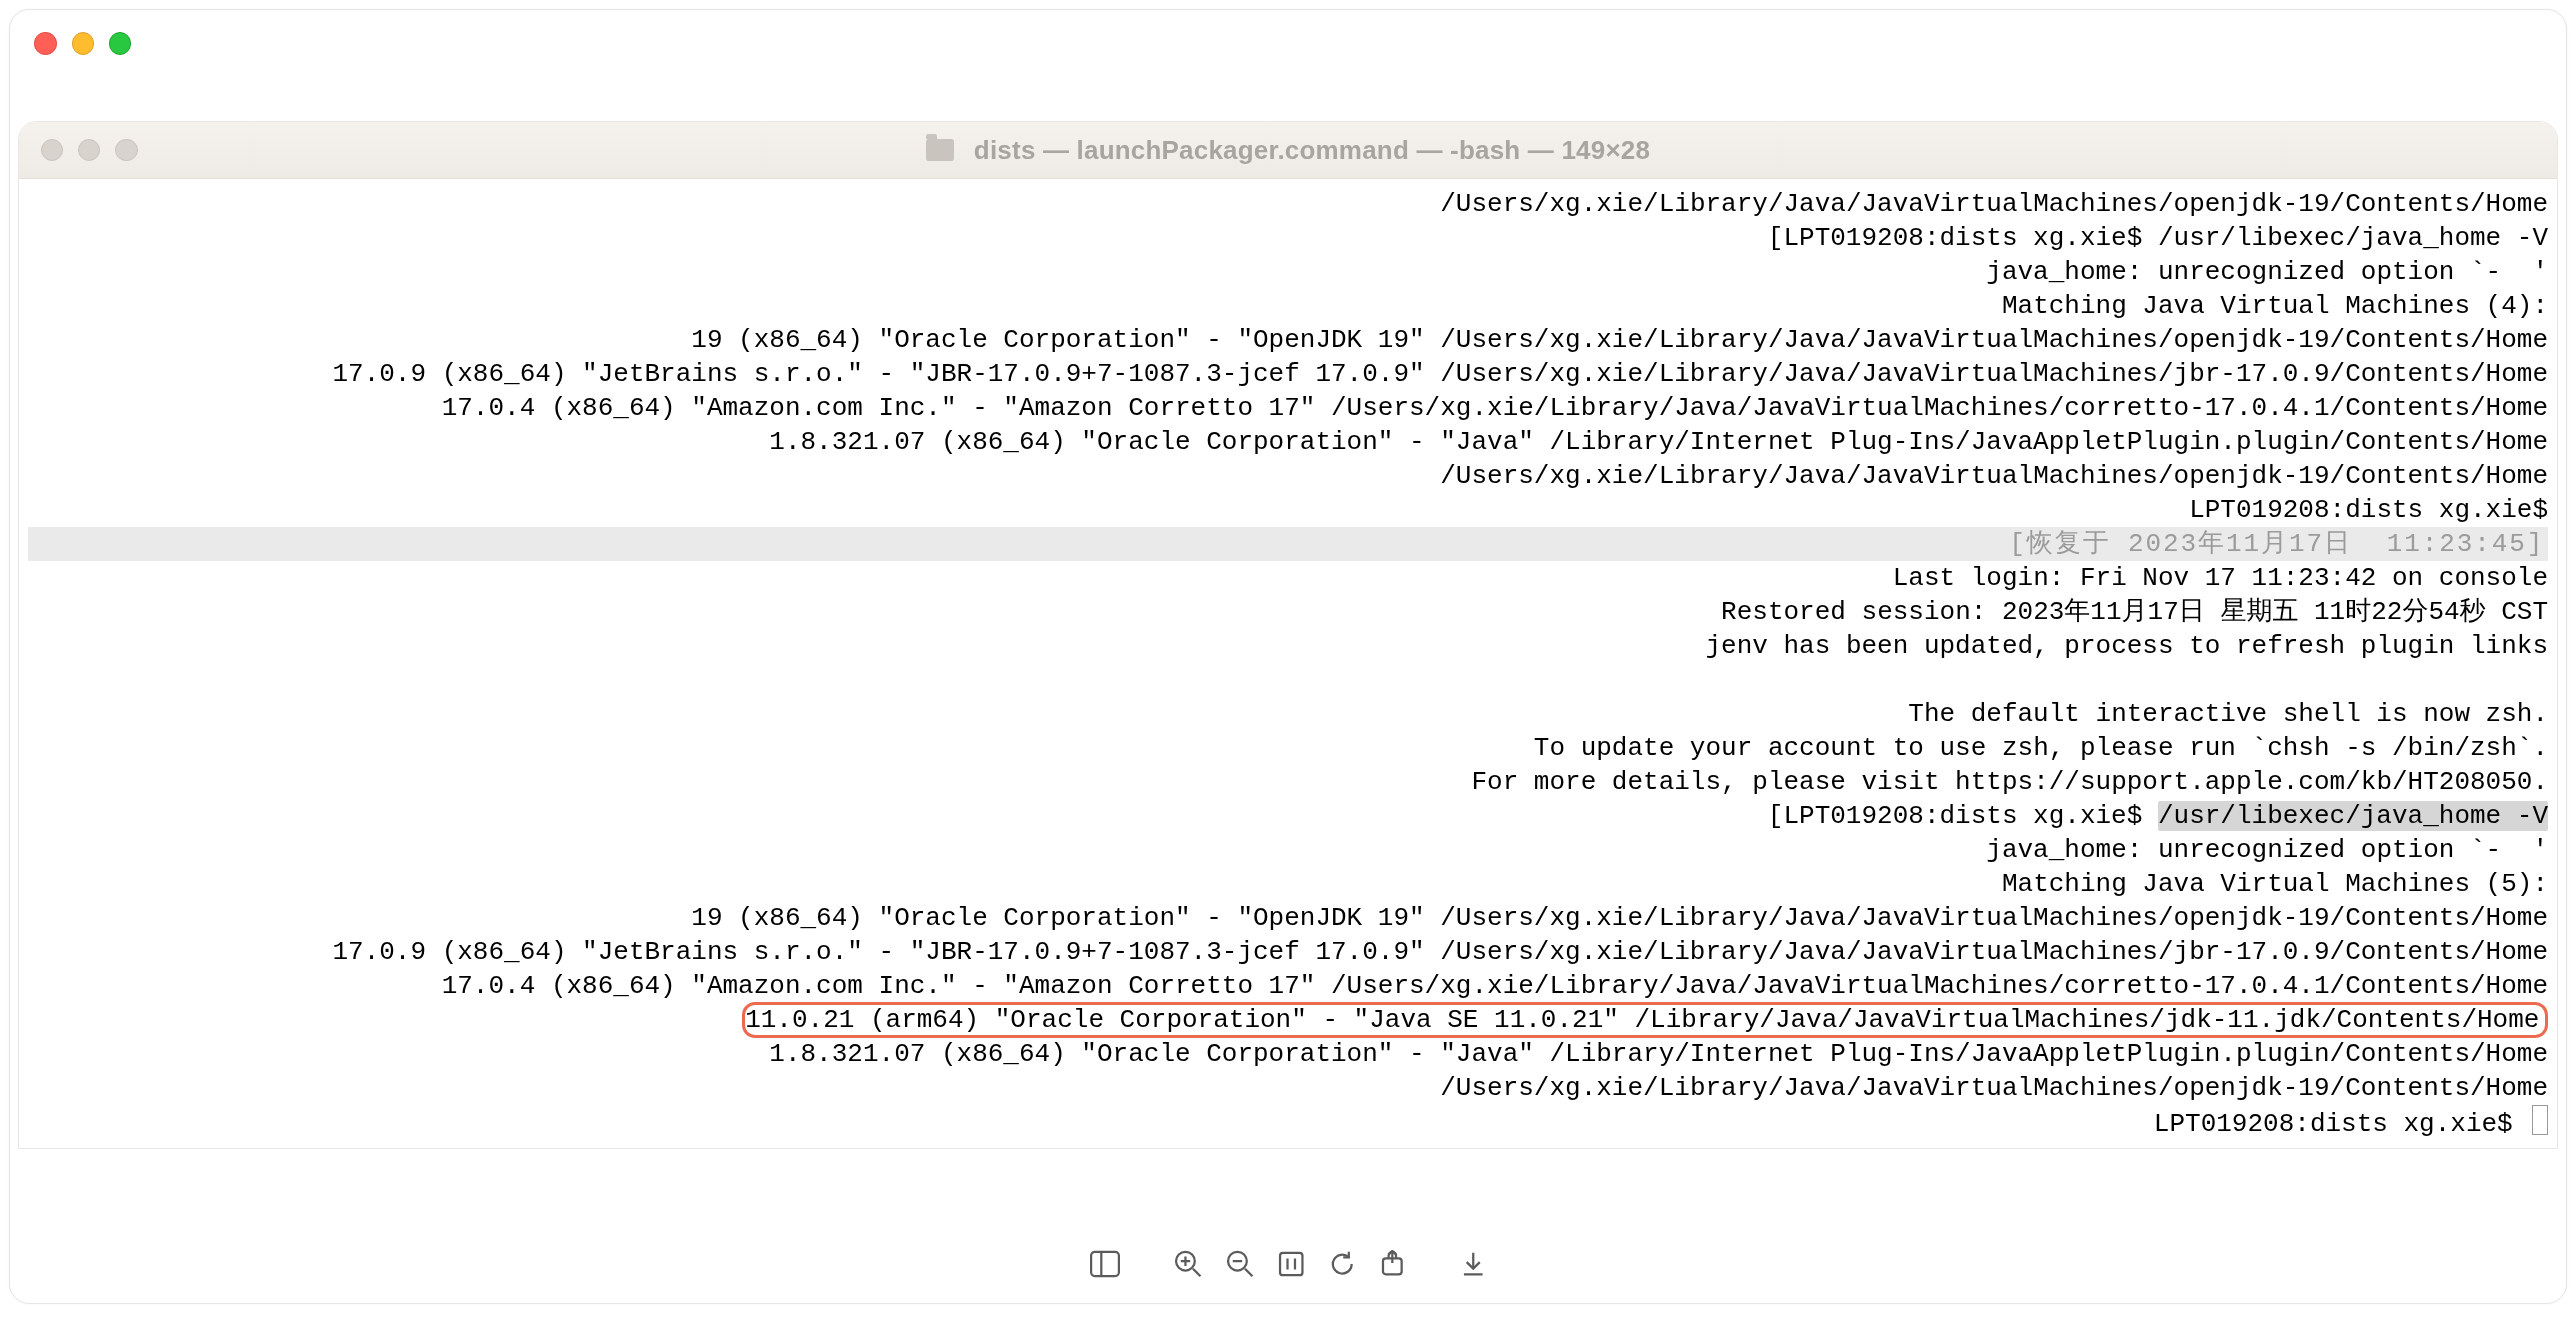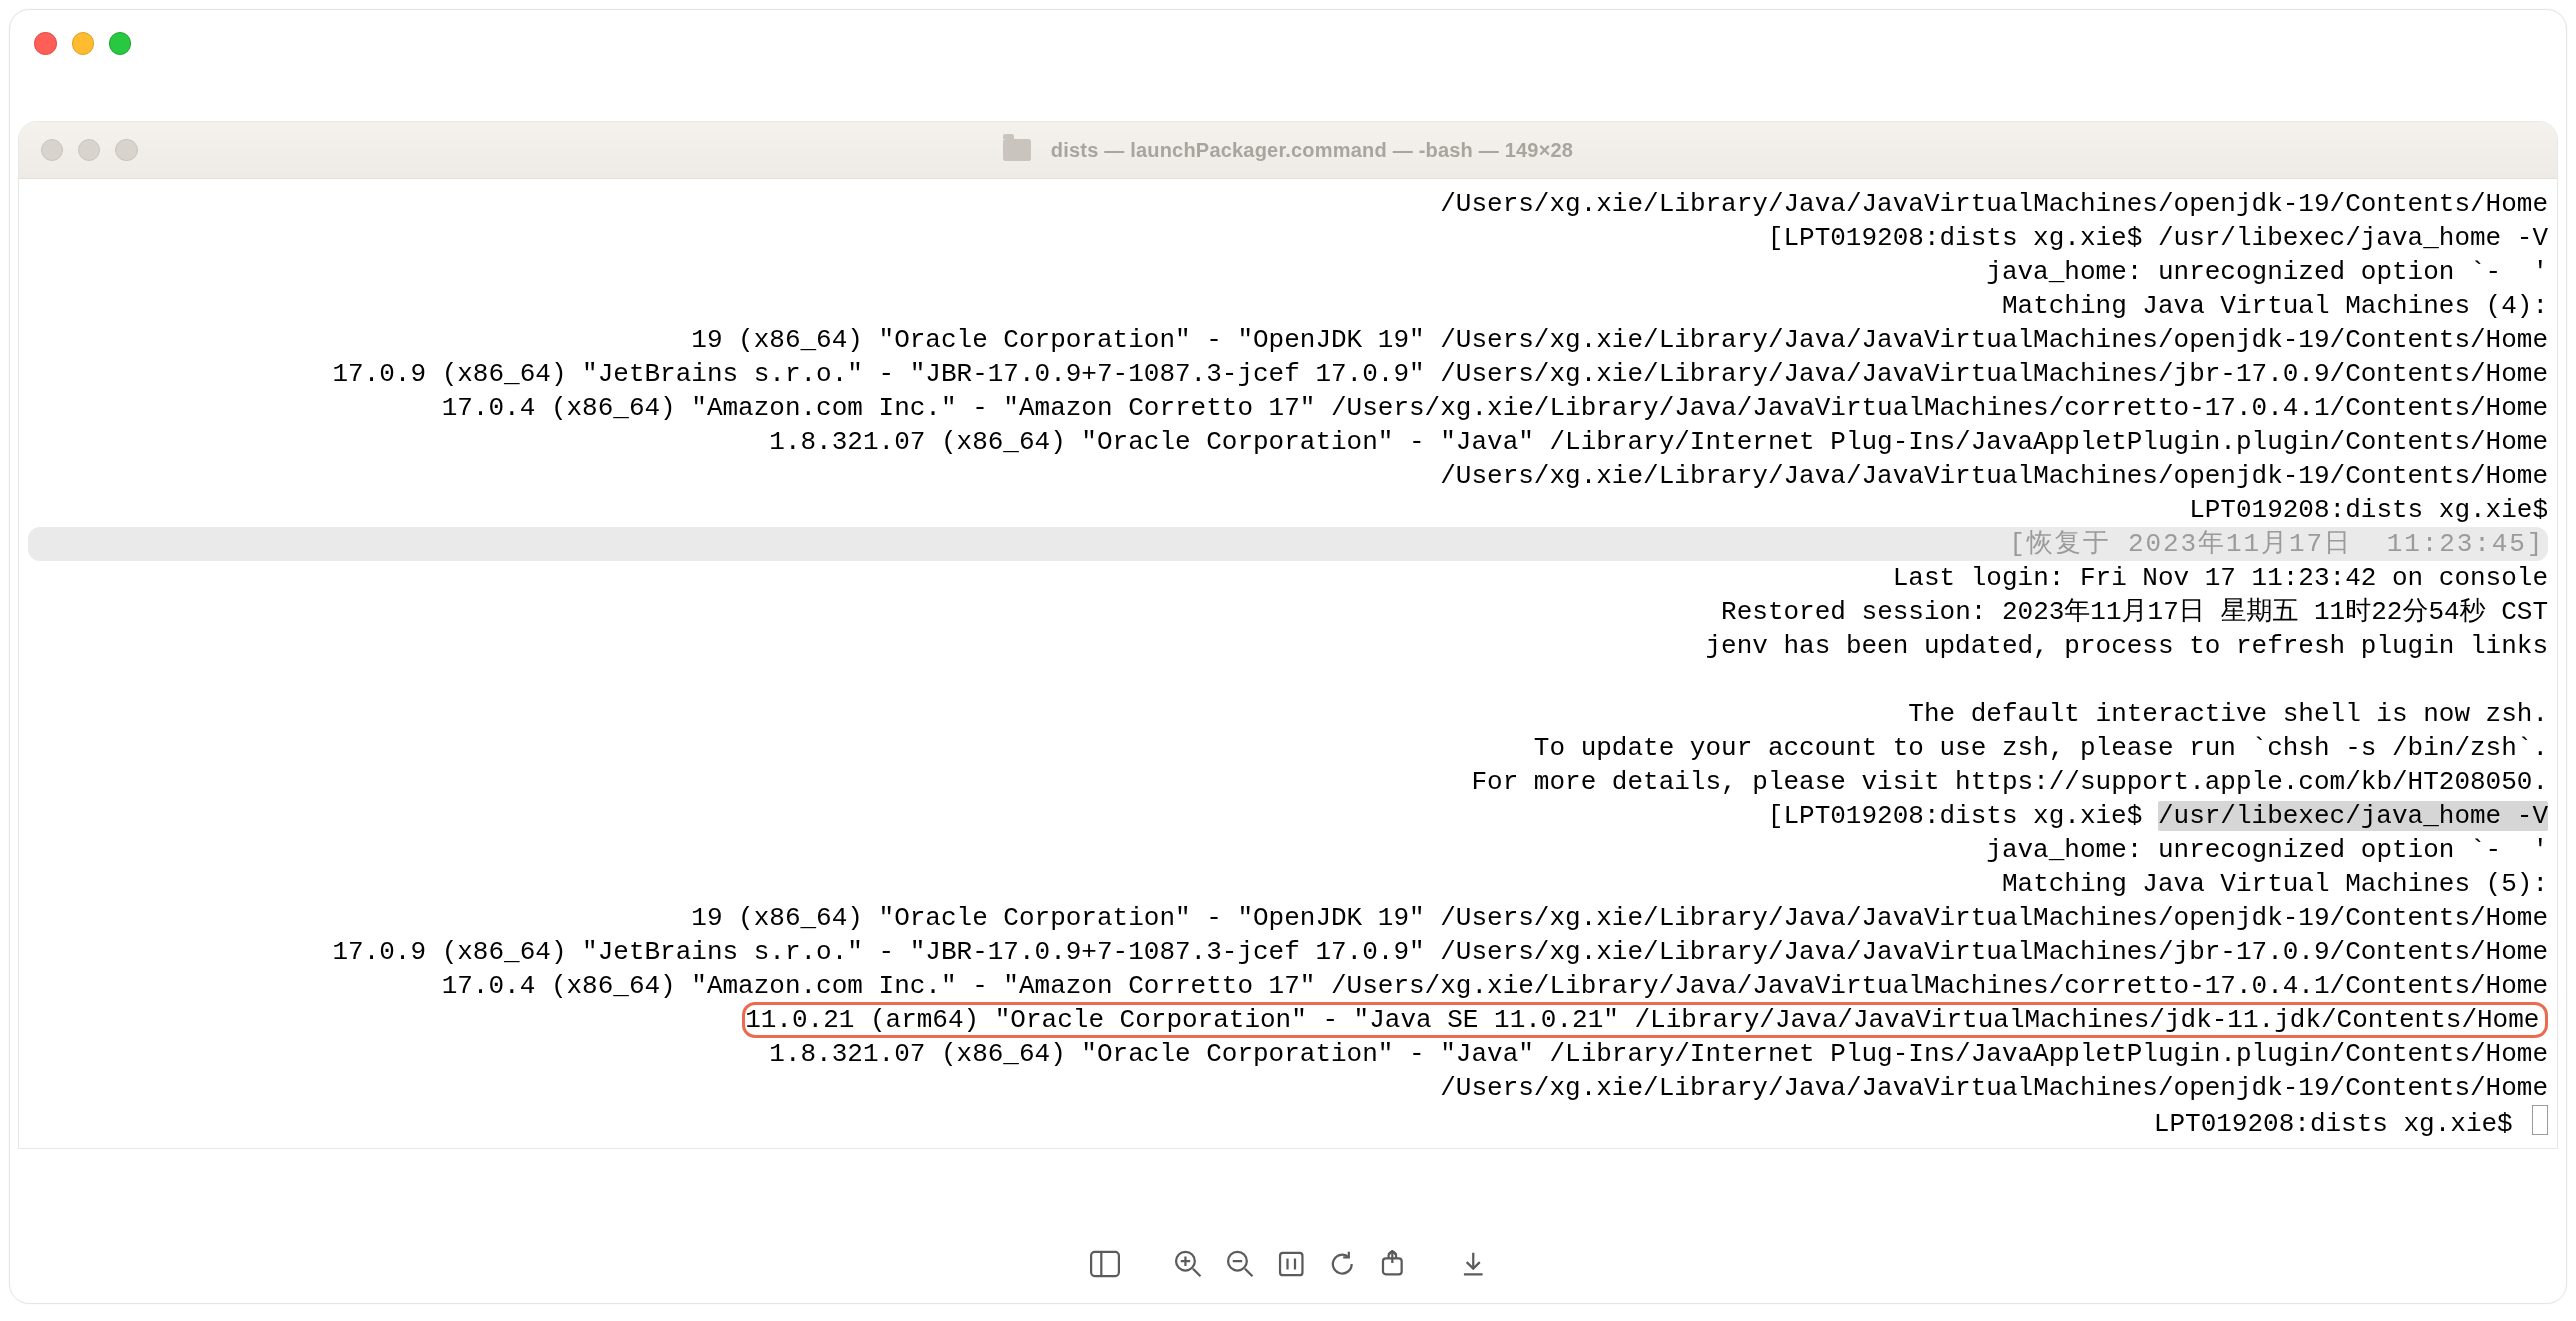--- a/index.html
+++ b/index.html
@@ -74,21 +74,21 @@
     border-radius: 50%;
     background: #d8d3cd;
     border: 0.9px solid #c8c3bd;
   }
   .term-title {
     margin: 0 auto;
     display: flex;
     align-items: center;
     gap: 20px;
     color: #a8a49e;
-    font-size: 20px;
+    font-size: 26px;
     font-weight: 600;
     letter-spacing: 0.2px;
   }
   .folder-glyph {
     width: 28px;
     height: 22px;
     background: #c9c5be;
     border-radius: 2.8px;
     position: relative;
   }
@@ -117,21 +117,20 @@
   .hl-cmd {
     background: #d6d6d6;
     border-radius: 1.9px;
   }
 
   .restore-banner {
     background: #eaeaea;
     color: #9b9b9b;
     letter-spacing: 1.9px;
     padding: 0 3.7px;
-    border-radius: 12px;
   }
 
   .highlight-box {
     display: inline;
     border: 3.7px solid #ec6b4f;
     border-radius: 13px;
     padding: 0 5.6px 0 0;
     margin-left: -3.7px;
   }
 

